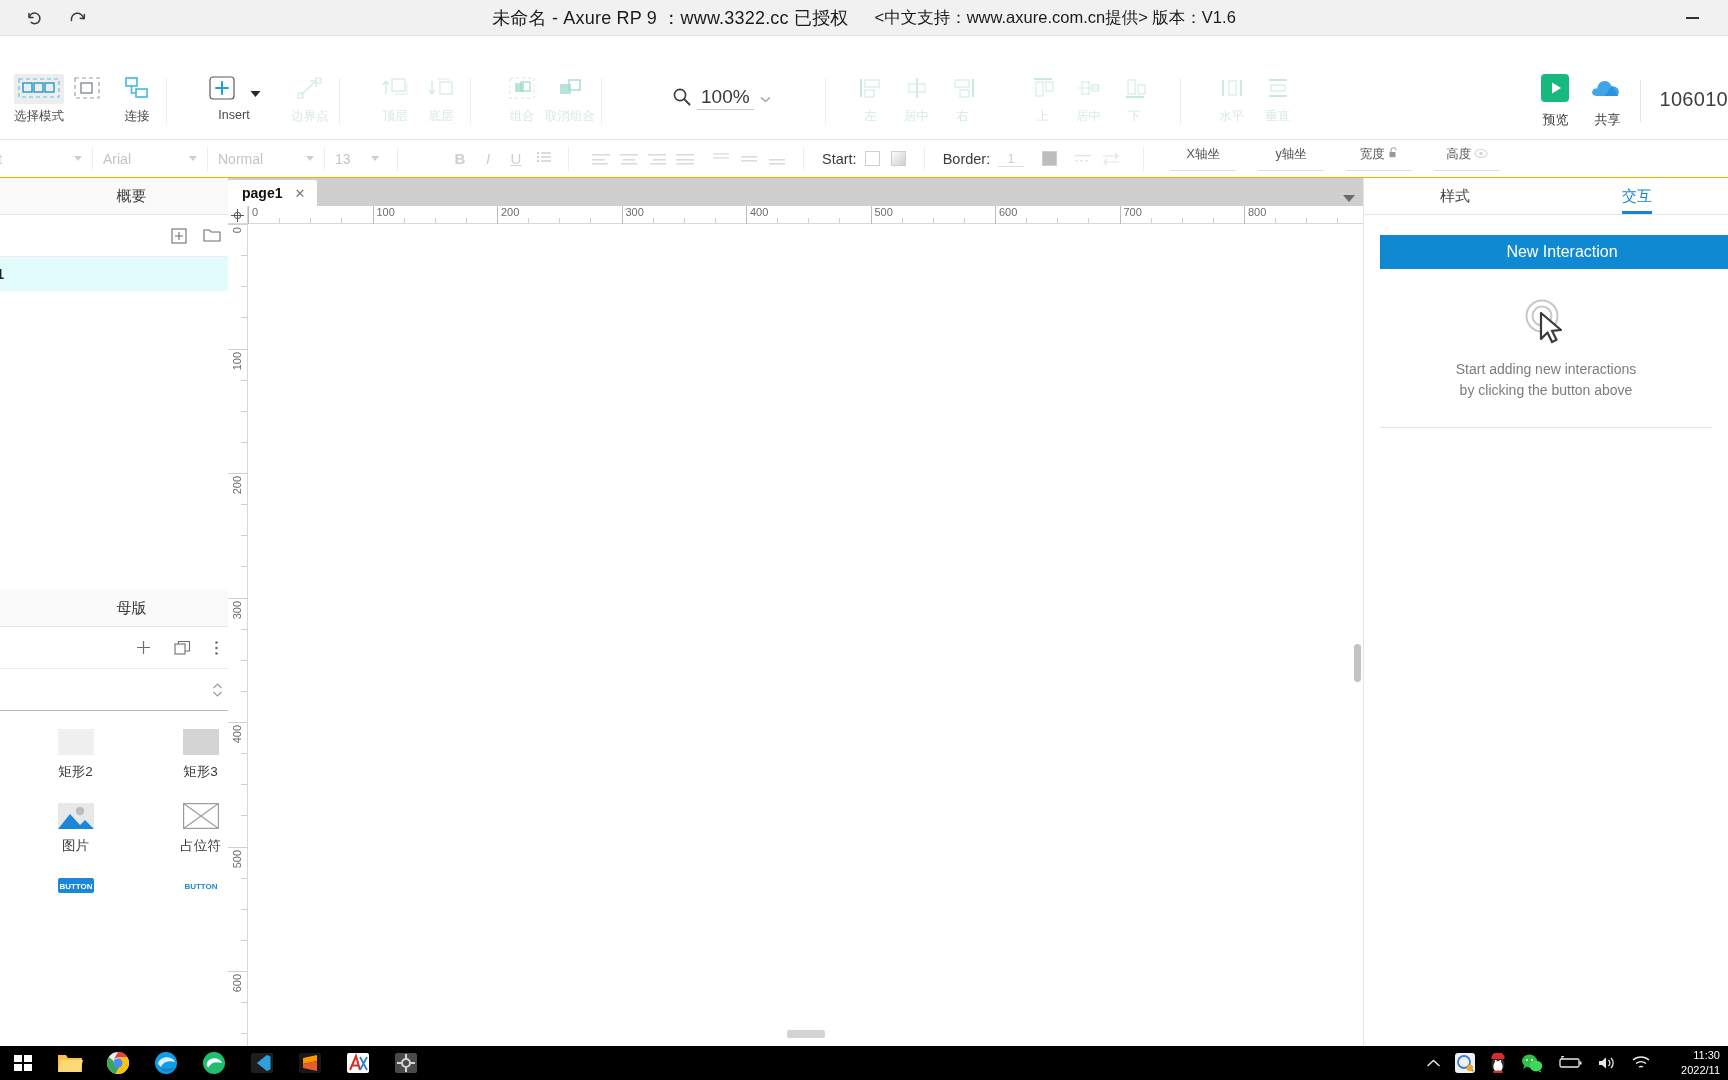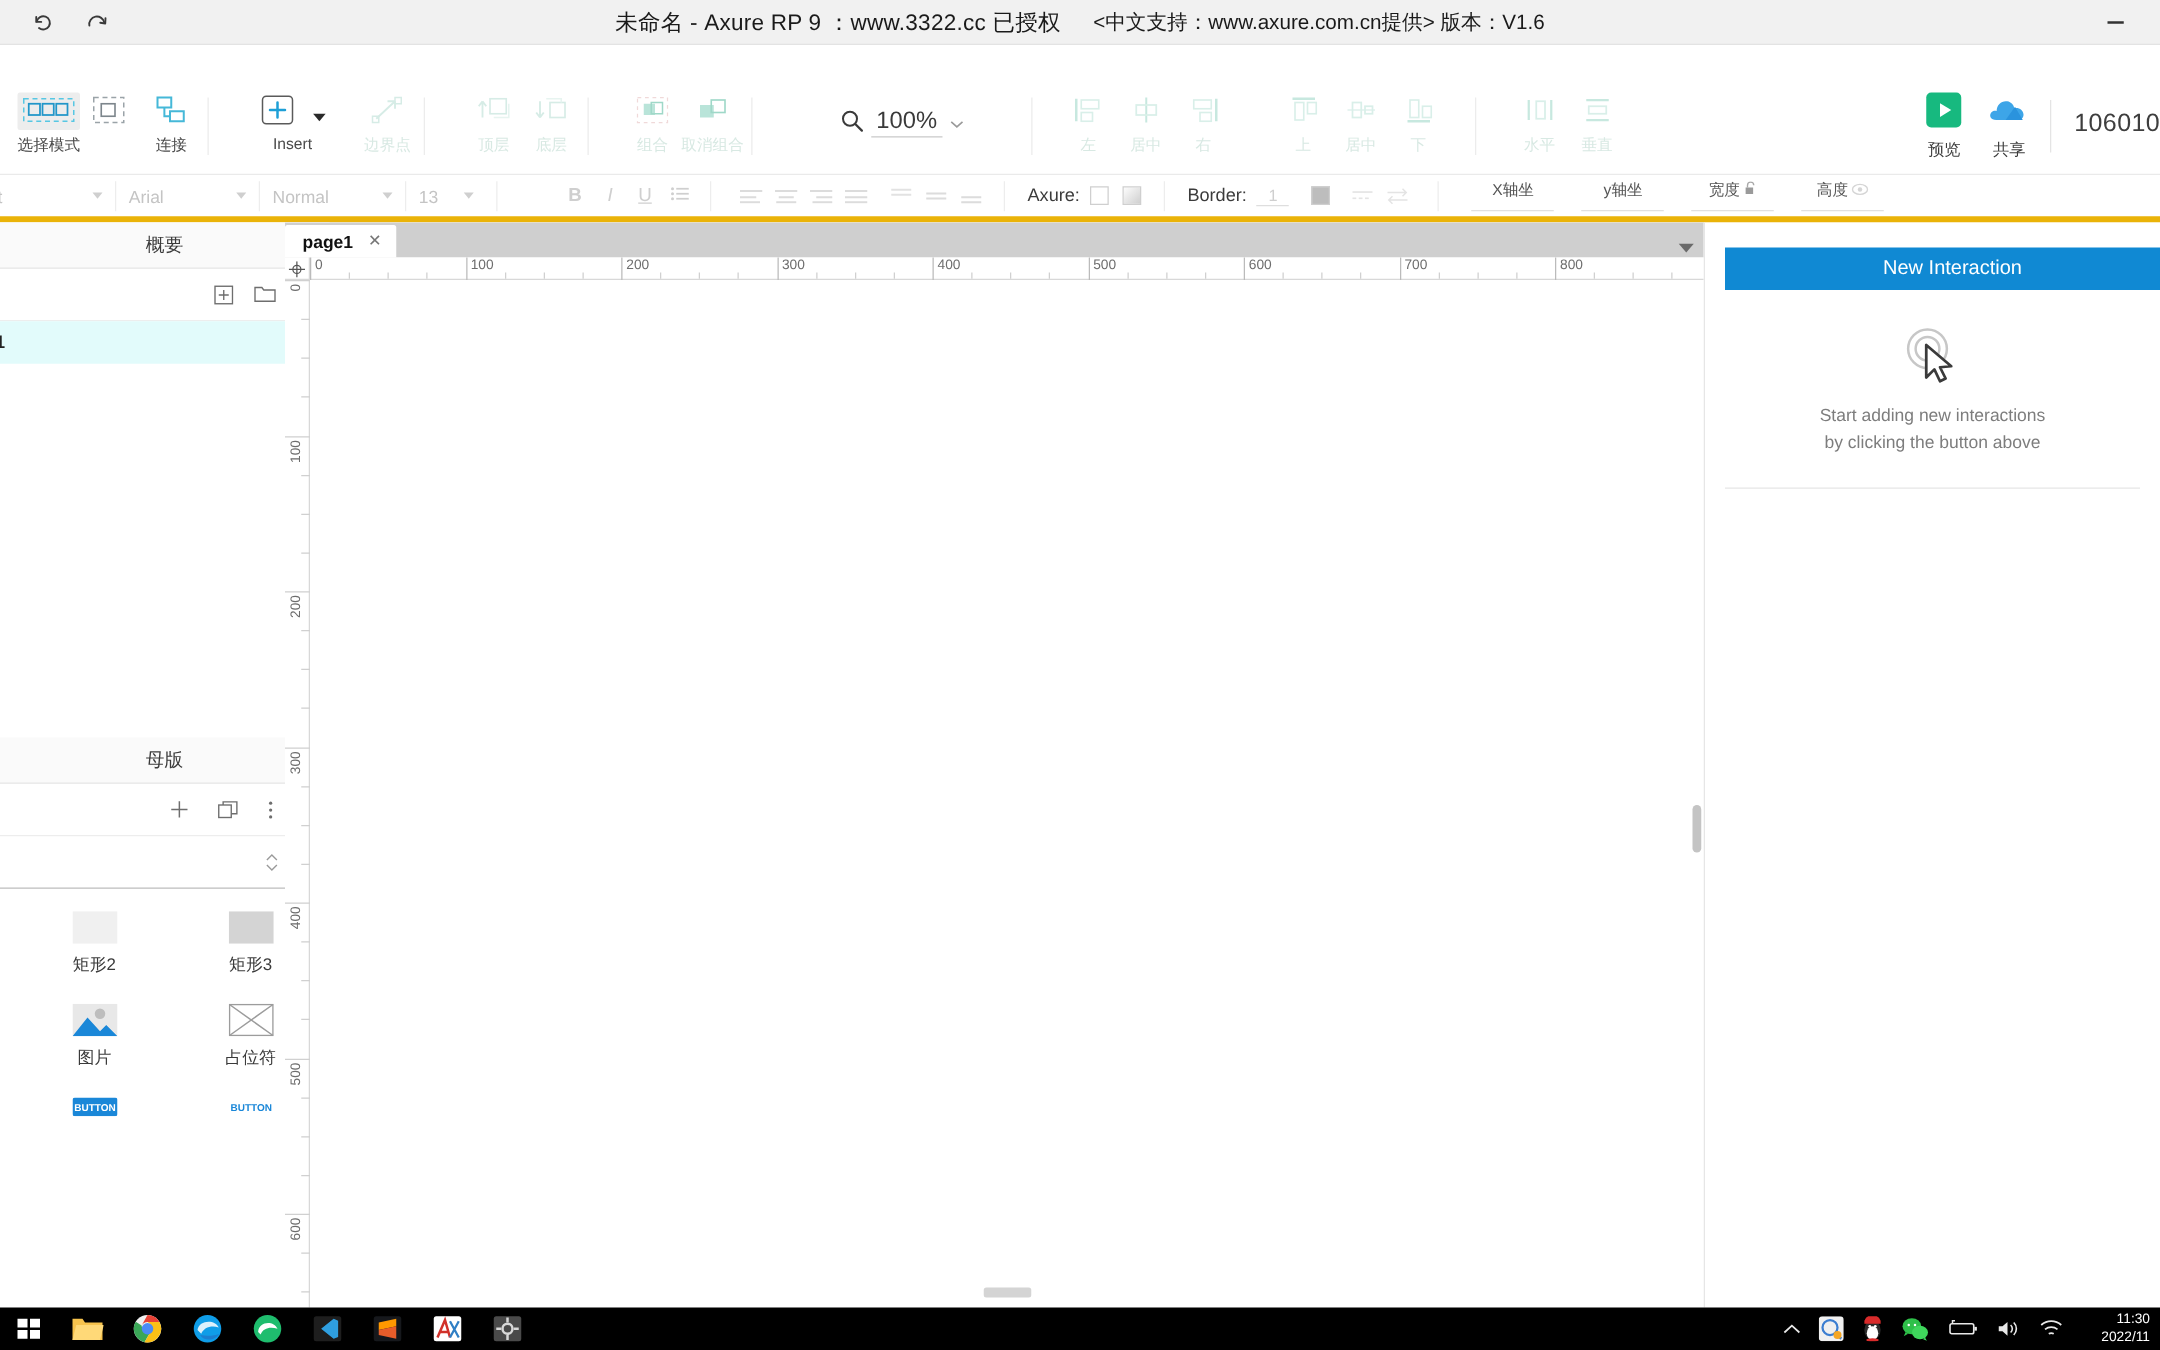--- a/index.html
+++ b/index.html
@@ -77,21 +77,21 @@
   
   .right-tools{ position:absolute; right:0; top:0; height:76px; display:flex; align-items:flex-start; }
   .tool.big .gl{ height:34px; }
   .tool.big .lbl{ font-size:13px; color:#3c3c3c; margin-top:5px; }
   .vsep{ width:1px; height:42px; background:#e4e4e4; margin:16px 0 0 10px; }
   .acct-num{ font-size:20px; color:#3e3e3e; padding:24px 0 0 18px; letter-spacing:.3px; }
 
   
   .formatbar{
     position:absolute; left:0; top:140px; width:1728px; height:38px;
-    background:#fff; border-bottom:5px solid #eab308;
+    background:#fff; border-bottom:1px solid #eab308;
     display:flex; align-items:center;
   }
   .fld{
     display:flex; align-items:center; justify-content:space-between;
     height:26px; font-size:14px; color:#c4c4c4; padding:0 6px;
   }
   .fld .v{ white-space:nowrap; }
   .fld .cv{ width:0;height:0;border-left:4px solid transparent;border-right:4px solid transparent;border-top:5px solid #cfcfcf; margin-left:10px;}
   .fsep{ width:1px; height:24px; background:#ededed; margin:0 4px; }
   .fbtn{
@@ -630,21 +630,21 @@
     </div>
     <div class="fbtn">
       <svg width="18" height="14" viewBox="0 0 18 14">
           <rect x="1" y="7" width="16" height="1.6" fill="#dcdcdc"></rect>
           <rect x="1" y="11" width="16" height="1.6" fill="#dcdcdc"></rect>
         </svg>
     </div>
 
     <div class="fsep" style="margin-left:12px;"></div>
 
-    <div class="fill-lbl" style="margin-left:14px;">Axure:</div>
+    <div class="fill-lbl" style="margin-left:14px;">Start:</div>
     <div class="swatch-white"></div>
     <div class="swatch-grad"></div>
 
     <div class="fsep" style="margin-left:18px;"></div>
 
     <div class="fill-lbl" style="margin-left:14px;">Border:</div>
     <div class="border-num">1</div>
     <div class="swatch-grey" style="margin-left:18px;"></div>
     <div class="fbtn" style="margin-left:12px;">
       <svg width="18" height="14" viewBox="0 0 18 14">
@@ -937,20 +937,24 @@
     </div>
 
     <div class="canvas">
       <div class="canvas-inner"></div>
       <div class="vscroll"></div>
       <div class="hgrip"></div>
     </div>
   </div>
 
   <div class="rightpanel">
+    <div class="rtabs">
+      <div class="rtab">样式</div>
+      <div class="rtab active">交互</div>
+    </div>
     <div class="new-int">New Interaction</div>
     <div class="empty-ill">
       <svg width="62" height="56" viewBox="0 0 62 56">
         <circle cx="27" cy="25" r="15.5" fill="none" stroke="#c7c7c7" stroke-width="2"></circle>
         <circle cx="27" cy="25" r="9.5" fill="none" stroke="#c7c7c7" stroke-width="2"></circle>
         <path d="M26 22 L26 48 L32.5 41.5 L37 51 L41.5 48.8 L37 39.8 L46 39 Z" fill="#ffffff" stroke="#3b3b3b" stroke-width="2.2" stroke-linejoin="round"></path>
       </svg>
     </div>
     <div class="empty-txt">
       <div>Start adding new interactions</div>

